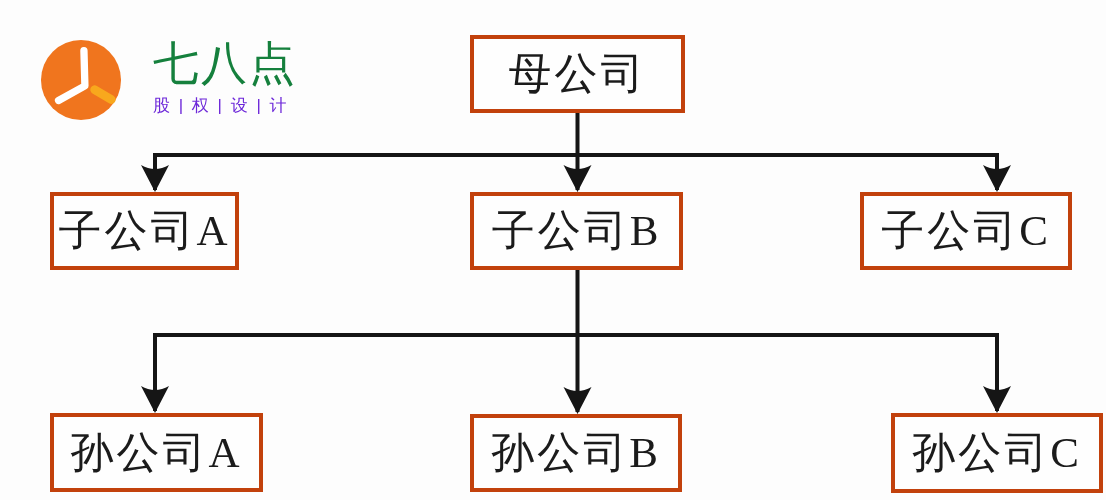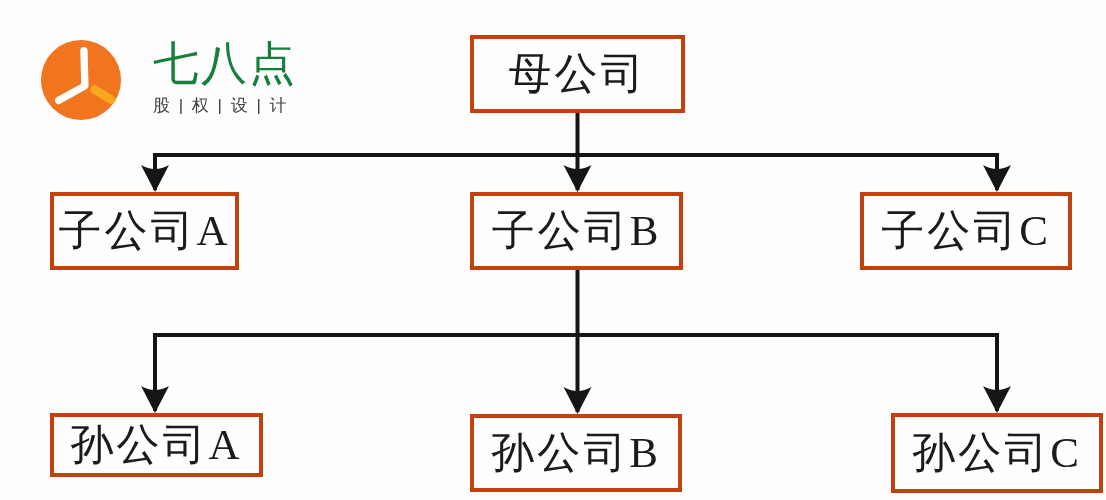--- a/index.html
+++ b/index.html
@@ -38,21 +38,21 @@
     line-height: 48px;
     letter-spacing: 2px;
     color: #15803d;
     font-weight: 400;
     white-space: nowrap;
   }
   .brand-tagline {
     margin-top: 7px;
     font-size: 17px;
     letter-spacing: 2px;
-    color: #404040;
+    color: #6d28d9;
     white-space: nowrap;
   }
 
   
   .edges-svg {
     position: absolute;
     left: 0;
     top: 0;
     z-index: 1;
   }
@@ -79,21 +79,21 @@
     justify-content: center;
     font-size: 43px;
     letter-spacing: 3px;
     color: #1b1b1b;
     white-space: nowrap;
   }
   .node-root   { left: 470px; top: 35px;  width: 215px; height: 78px; }
   .node-childA { left: 50px;  top: 192px; width: 189px; height: 78px; }
   .node-childB { left: 470px; top: 192px; width: 213px; height: 78px; }
   .node-childC { left: 860px; top: 192px; width: 212px; height: 78px; }
-  .node-grandA { left: 50px;  top: 413px; width: 213px; height: 64px; }
+  .node-grandA { left: 50px;  top: 413px; width: 213px; height: 79px; }
   .node-grandB { left: 470px; top: 414px; width: 212px; height: 78px; }
   .node-grandC { left: 891px; top: 413px; width: 212px; height: 80px; }
 </style>
 </head>
 <body>
 
 <div class="canvas">
 
   <div class="logo">
     <svg class="logo-icon" viewBox="0 0 84 84">

